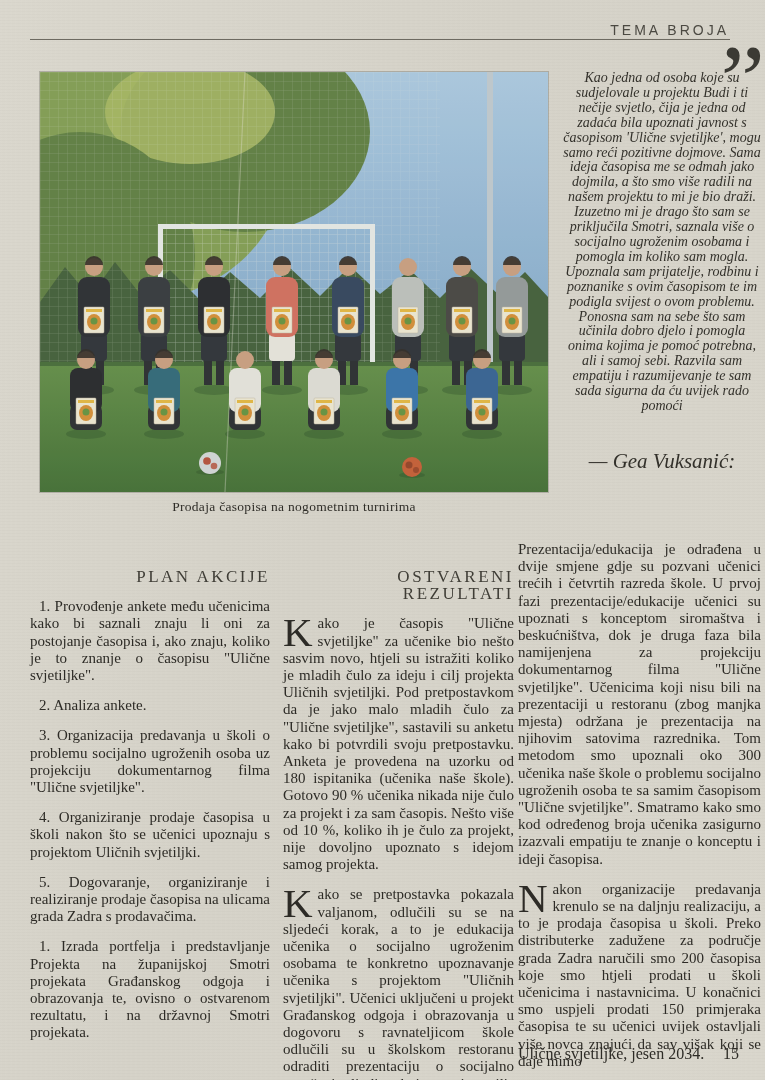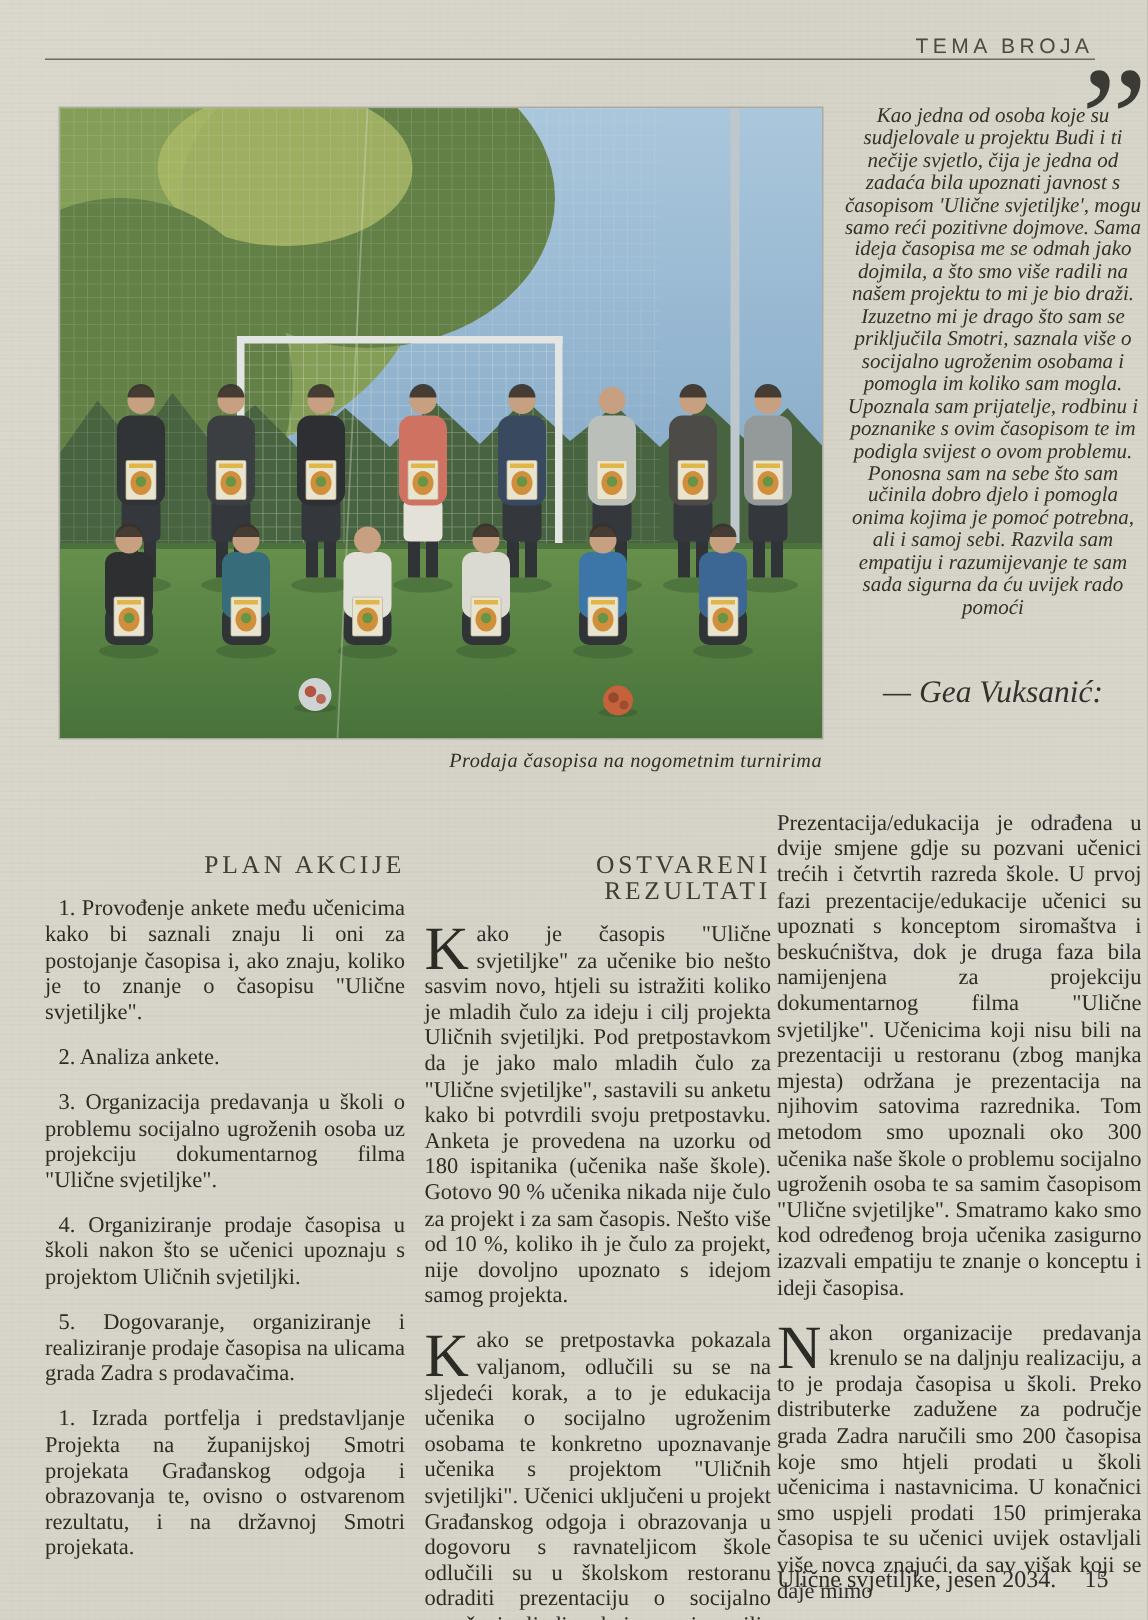--- a/index.html
+++ b/index.html
@@ -19,22 +19,22 @@
     position:absolute;top:22px;right:36px;
     font-family:"Liberation Sans",sans-serif;font-size:14px;letter-spacing:3px;color:#4b4942;
   }
   .big-quote{
     position:absolute;top:30px;right:0px;width:60px;text-align:right;
     font-size:100px;line-height:1;color:#3b3a34;font-family:"Liberation Serif",serif;
   }
   .photo{position:absolute;left:40px;top:72px;width:508px;height:420px;margin:0;box-shadow:0 0 0 1px rgba(60,58,50,.25);}
   .photo svg{display:block;width:100%;height:100%;}
   .caption{
-    position:absolute;left:40px;top:499px;width:508px;text-align:right;
-    font-style:italic;font-size:13.5px;color:#2f2d28;letter-spacing:.3px;
+    position:absolute;left:40px;top:499px;width:508px;text-align:center;
+    font-size:13.5px;color:#2f2d28;letter-spacing:.3px;
   }
   .pullquote{
     position:absolute;left:561px;top:71px;width:202px;text-align:center;
     font-style:italic;font-size:14px;line-height:14.9px;color:#33312b;
   }
   .attribution{
     position:absolute;left:561px;top:449px;width:202px;text-align:center;
     font-style:italic;font-size:21px;color:#33312b;
   }
   .col{position:absolute;text-align:justify;font-size:15px;line-height:17.2px;color:#2d2b26;}

